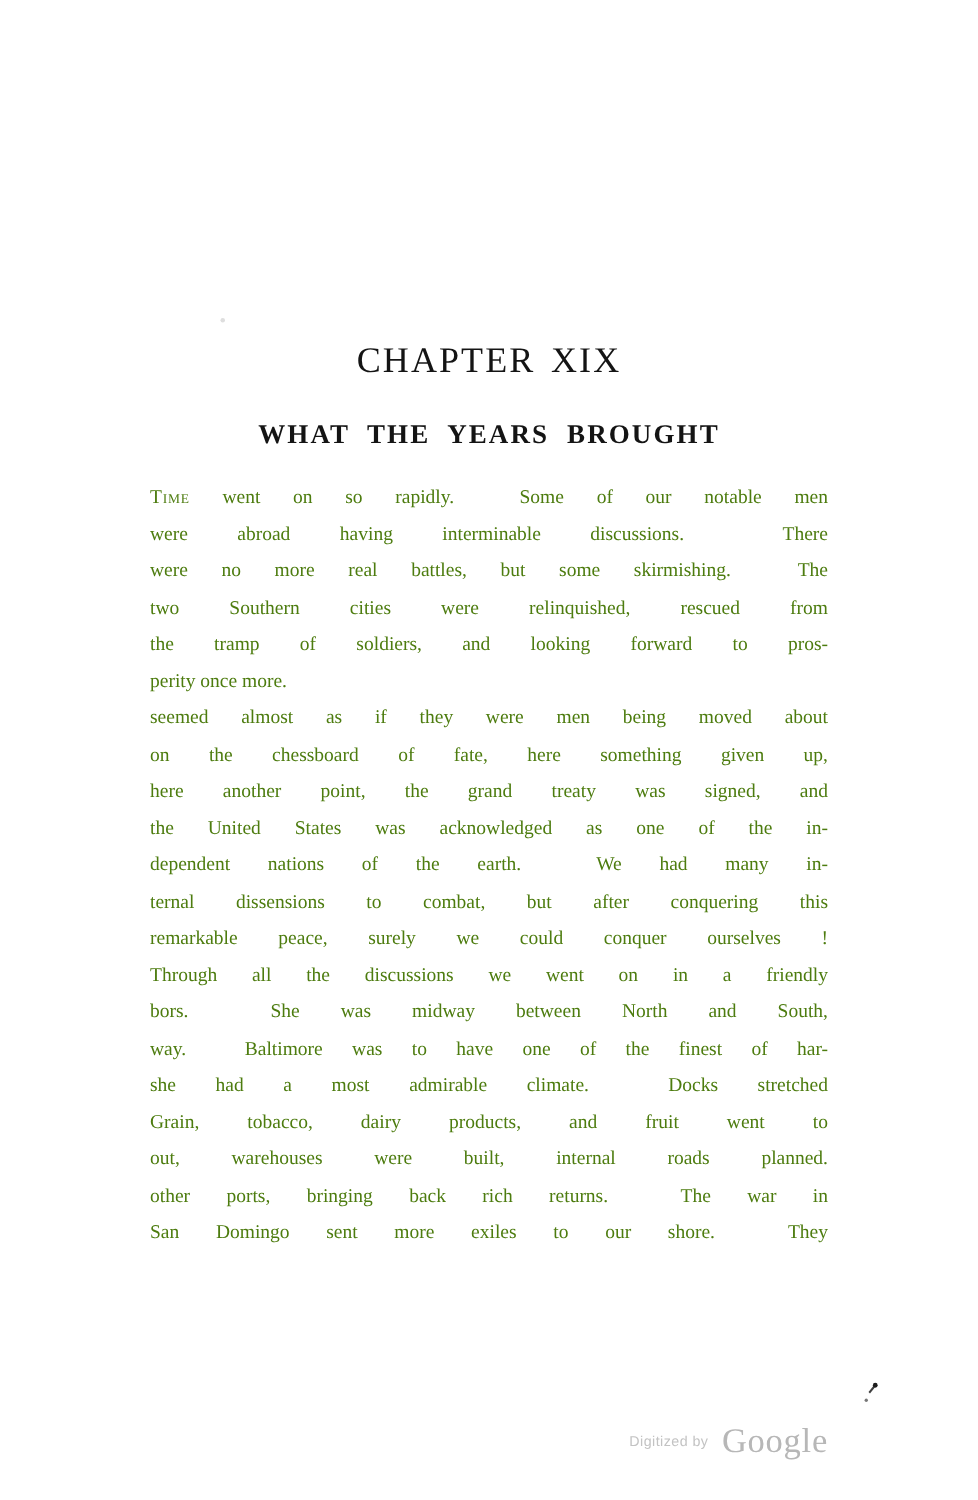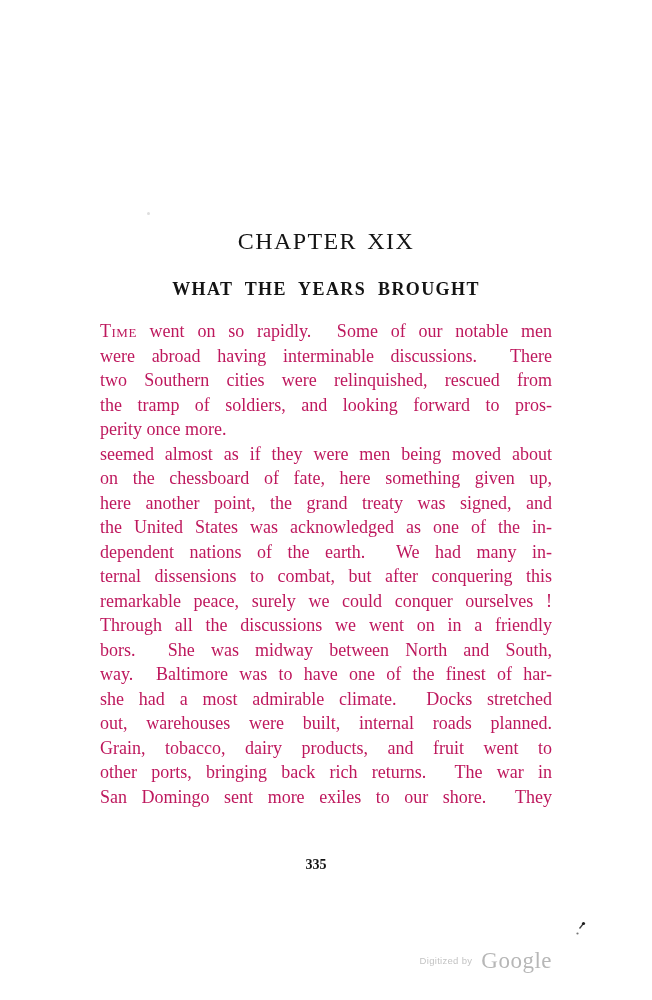--- a/index.html
+++ b/index.html
@@ -37,22 +37,22 @@
     font-weight: bold;
     letter-spacing: 1.4px;
     word-spacing: 6px;
     color: #141414;
   }
   .body-text {
     position: absolute;
     left: 100px;
     top: 319px;
     width: 452px;
-    font-size: 18px;
-    color: #be185d;
+    font-size: 13px;
+    color: #4d7c0f;
   }
   .line {
     text-align: justify;
     text-align-last: justify;
     line-height: 24.5px;
     height: 24.5px;
     white-space: pre-wrap;
   }
   .line.no-justify {
     text-align-last: left;
@@ -118,41 +118,41 @@
 
   <div class="faint-dot"></div>
 
   <div class="chapter-title">CHAPTER XIX</div>
 
   <div class="chapter-subtitle">WHAT THE YEARS BROUGHT</div>
 
   <div class="body-text" id="body-text">
       <div class="line"><span class="small-caps">Time</span> went on so rapidly.  Some of our notable men</div>
       <div class="line">were abroad having interminable discussions.  There</div>
+      <div class="line">were no more real battles, but some skirmishing.  The</div>
       <div class="line">two Southern cities were relinquished, rescued from</div>
       <div class="line">the tramp of soldiers, and looking forward to pros-</div>
       <div class="line no-justify">perity once more.</div>
       <div class="line">seemed almost as if they were men being moved about</div>
       <div class="line">on the chessboard of fate, here something given up,</div>
       <div class="line">here another point, the grand treaty was signed, and</div>
       <div class="line">the United States was acknowledged as one of the in-</div>
       <div class="line">dependent nations of the earth.  We had many in-</div>
       <div class="line">ternal dissensions to combat, but after conquering this</div>
       <div class="line">remarkable peace, surely we could conquer ourselves !</div>
       <div class="line">Through all the discussions we went on in a friendly</div>
       <div class="line">bors.  She was midway between North and South,</div>
       <div class="line">way.  Baltimore was to have one of the finest of har-</div>
       <div class="line">she had a most admirable climate.  Docks stretched</div>
+      <div class="line">Grain, tobacco, dairy products, and fruit went to</div>
       <div class="line">out, warehouses were built, internal roads planned.</div>
-      <div class="line">Grain, tobacco, dairy products, and fruit went to</div>
       <div class="line">other ports, bringing back rich returns.  The war in</div>
       <div class="line">San Domingo sent more exiles to our shore.  They</div>
     </div>
 
-  <div class="page-number">335</div>
 
   <div class="ink-speck">
     <svg width="16" height="20" viewBox="0 0 16 20">
       <path d="M8 8 L12 3 L13 4 L9 9 Z" fill="#2a2a2a" opacity="0.9"></path>
       <circle cx="12.5" cy="3.5" r="1.6" fill="#1e1e1e"></circle>
       <circle cx="6.5" cy="13.5" r="1.1" fill="#555555" opacity="0.8"></circle>
     </svg>
   </div>
 
   <div class="watermark">

